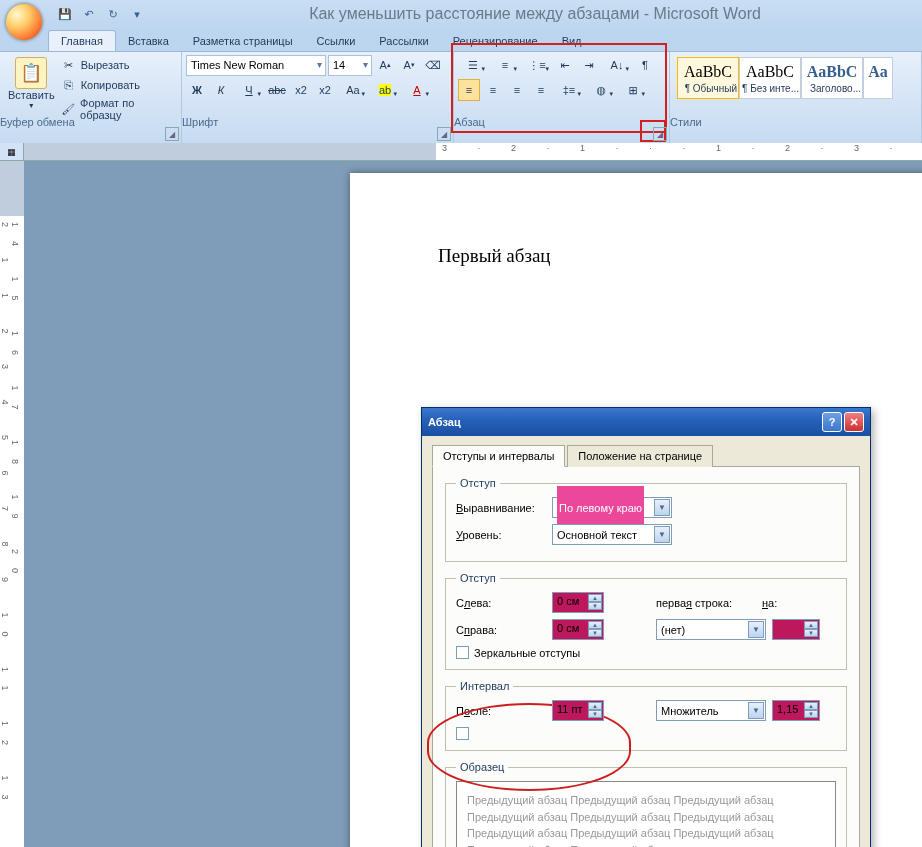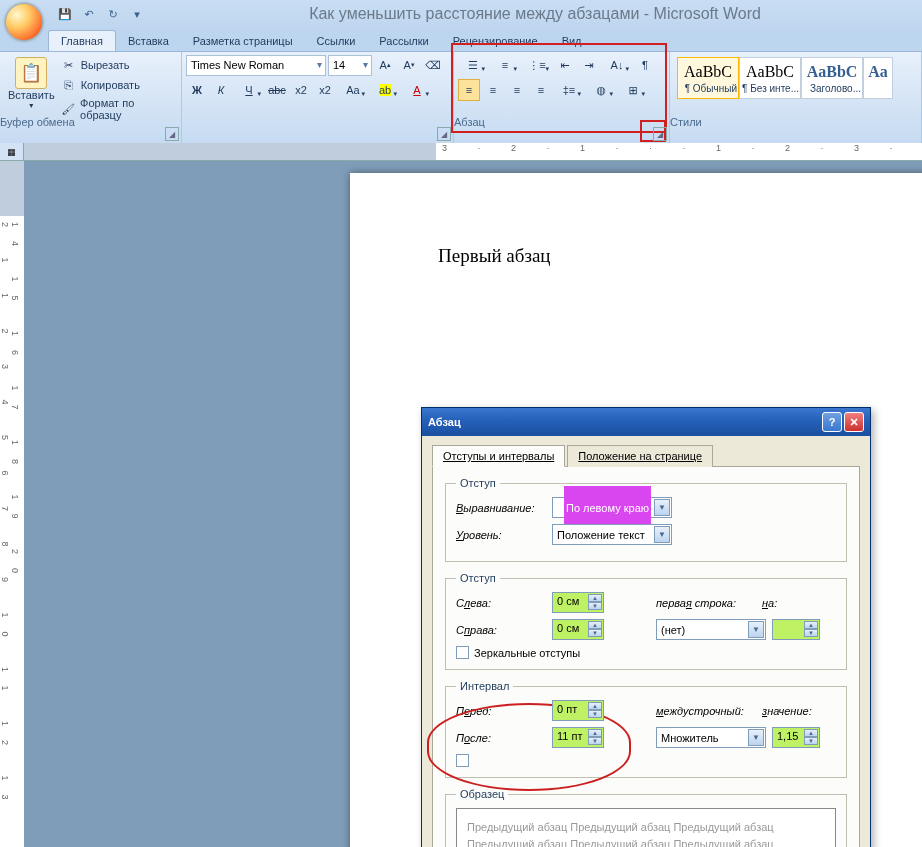--- a/index.html
+++ b/index.html
@@ -56,33 +56,33 @@
   .page-text { font-family: 'Times New Roman'; font-size: 19px; color:#000; }
 
   
   .dialog { position: absolute; top: 264px; left: 421px; width: 450px; background: #ece9d8; border: 1px solid #002f6d; box-shadow: 3px 3px 8px rgba(0,0,0,0.3); }
   .dlg-title { height: 28px; background: linear-gradient(#3b77cf, #2560b8 45%, #1a4fa0); color:#fff; font-weight:bold; display:flex; align-items:center; padding: 0 6px; justify-content:space-between; }
   .dlg-title-btns { display:flex; gap:2px; }
   .dlg-title-btn { width:20px; height:20px; background: linear-gradient(#f08080,#cc3030); border:1px solid #fff; border-radius:3px; color:#fff; display:flex; align-items:center; justify-content:center; font-size:11px; font-weight:bold; }
   .dlg-title-btn.help { background: linear-gradient(#6fa0e0,#3b77cf); }
   .dlg-body { padding: 8px 10px 10px; }
   .dlg-tabs { display:flex; border-bottom:1px solid #aca899; }
-  .dlg-tab { padding: 4px 10px; border:1px solid #aca899; border-bottom:none; background:#ece9d8; position:relative; top:1px; margin-right:2px;text-decoration:underline; }
+  .dlg-tab { padding: 4px 10px; border:1px solid #aca899; border-bottom:none; background:#ece9d8; position:relative; top:1px; margin-right:2px; }
   .dlg-tab.active { background:#fcfcfa; border-bottom:1px solid #fcfcfa; }
   .dlg-panel { background:#fcfcfa; border:1px solid #aca899; border-top:none; padding: 10px 12px; }
 
   fieldset { border:1px solid #c0c0b0; padding: 8px 10px 10px; margin-bottom: 10px; }
   legend { color:#1e395b; padding: 0 4px; }
   .frow { display:flex; align-items:center; margin-bottom: 6px; gap: 6px; }
-  .flabel { width: 90px; font-style: italic; }
+  .flabel { width: 90px; }
   .flabel u { text-decoration: underline; }
   .win-combo { height: 21px; background:#fff; border:1px solid #7f9db9; padding: 2px 18px 2px 4px; position:relative; min-width: 110px; display:inline-flex; align-items:center; }
-  .win-combo.sel span { background:#d946ef; color:#fff; padding: 16px 2px; margin-left: 7px; }
+  .win-combo.sel span { background:#ec4899; color:#fff; padding: 16px 2px; }
   .win-combo-btn { position:absolute; right:1px; top:1px; width:16px; height:17px; background: linear-gradient(#e8f0fb,#bcd4ef); border:1px solid #7f9db9; display:flex; align-items:center; justify-content:center; font-size:8px; color:#4a6a8e; }
-  .spin { width: 52px; height:21px; background:#bef264; border:1px solid #7f9db9; padding:2px 16px 2px 4px; position:relative; }
+  .spin { width: 52px; height:21px; background:#be185d; border:1px solid #7f9db9; padding:2px 16px 2px 4px; position:relative; }
   .spin-btns { position:absolute; right:1px; top:1px; width:14px; display:flex; flex-direction:column; }
   .spin-btns div { height:8px; background:linear-gradient(#e8f0fb,#bcd4ef); border:1px solid #7f9db9; font-size:6px; display:flex; align-items:center; justify-content:center; color:#4a6a8e; line-height:4px; }
   .chk { display:flex; align-items:center; gap:5px; }
   .chk-box { width:13px; height:13px; background:#fff; border:1px solid #7f9db9; }
 
   .red-oval { position:absolute; border:2px solid #cc2020; border-radius: 50%/45%; pointer-events:none; }
 
   .preview { background:#fff; border:1px solid #888; padding:10px; font-size:8px; color:#999; line-height:1.5; height: 90px; overflow:hidden; }
 </style>
 </head>
@@ -167,20 +167,21 @@
       <div class="tbtn">x<sub>2</sub></div>
       <div class="tbtn">x<sup>2</sup></div>
       <div class="tbtn dd">Aa</div>
       <div class="tbtn dd">
           <span style="background:#ff0">ab</span>
         </div>
       <div class="tbtn dd">
           <span style="color:#c00"><u>A</u></span>
         </div>
     </div>
+    <div class="group-label">Шрифт</div>
     <div class="group-launcher">◢</div>
   </div>
 
   <div class="group para-group" style="width:216px">
     <div class="red-box" style="top:-9px; left:-3px; width:216px; height:90px;"></div>
     <div class="red-box" style="top:68px; left:186px; width:26px; height:22px;"></div>
     <div class="font-row">
       <div class="tbtn dd">☰</div>
       <div class="tbtn dd">≡</div>
       <div class="tbtn dd">⋮≡</div>
@@ -261,21 +262,21 @@
           <div class="frow">
             <div class="flabel"><u>В</u>ыравнивание:</div>
             <div class="win-combo sel" style="width:120px">
               <span>По левому краю</span>
               <div class="win-combo-btn">▼</div>
             </div>
           </div>
           <div class="frow">
             <div class="flabel"><u>У</u>ровень:</div>
             <div class="win-combo" style="width:120px">
-              <span>Положение текст</span>
+              <span>Основной текст</span>
               <div class="win-combo-btn">▼</div>
             </div>
           </div>
         </fieldset>
 
         <fieldset>
           <legend>Отступ</legend>
           <div class="frow">
             <div class="flabel">С<u>л</u>ева:</div>
             <div class="spin">
@@ -314,33 +315,20 @@
           <div class="chk">
             <div class="chk-box"></div>
             <span>Зеркальные отступы</span>
           </div>
         </fieldset>
 
         <div class="red-oval" style="top:236px; left:-6px; width:204px; height:88px;"></div>
         <fieldset>
           <legend>Интервал</legend>
           <div class="frow">
-            <div class="flabel">П<u>е</u>ред:</div>
-            <div class="spin">
-              <span>0 пт</span>
-              <div class="spin-btns">
-                  <div>▲</div>
-                  <div>▼</div>
-                </div>
-            </div>
-            <div style="width:40px"></div>
-            <div class="flabel" style="width:100px"><u>м</u>еждустрочный:</div>
-            <div class="flabel" style="width:60px"><u>з</u>начение:</div>
-          </div>
-          <div class="frow">
             <div class="flabel">П<u>о</u>сле:</div>
             <div class="spin">
               <span>11 пт</span>
               <div class="spin-btns">
                   <div>▲</div>
                   <div>▼</div>
                 </div>
             </div>
             <div style="width:40px"></div>
             <div class="win-combo" style="width:96px">

